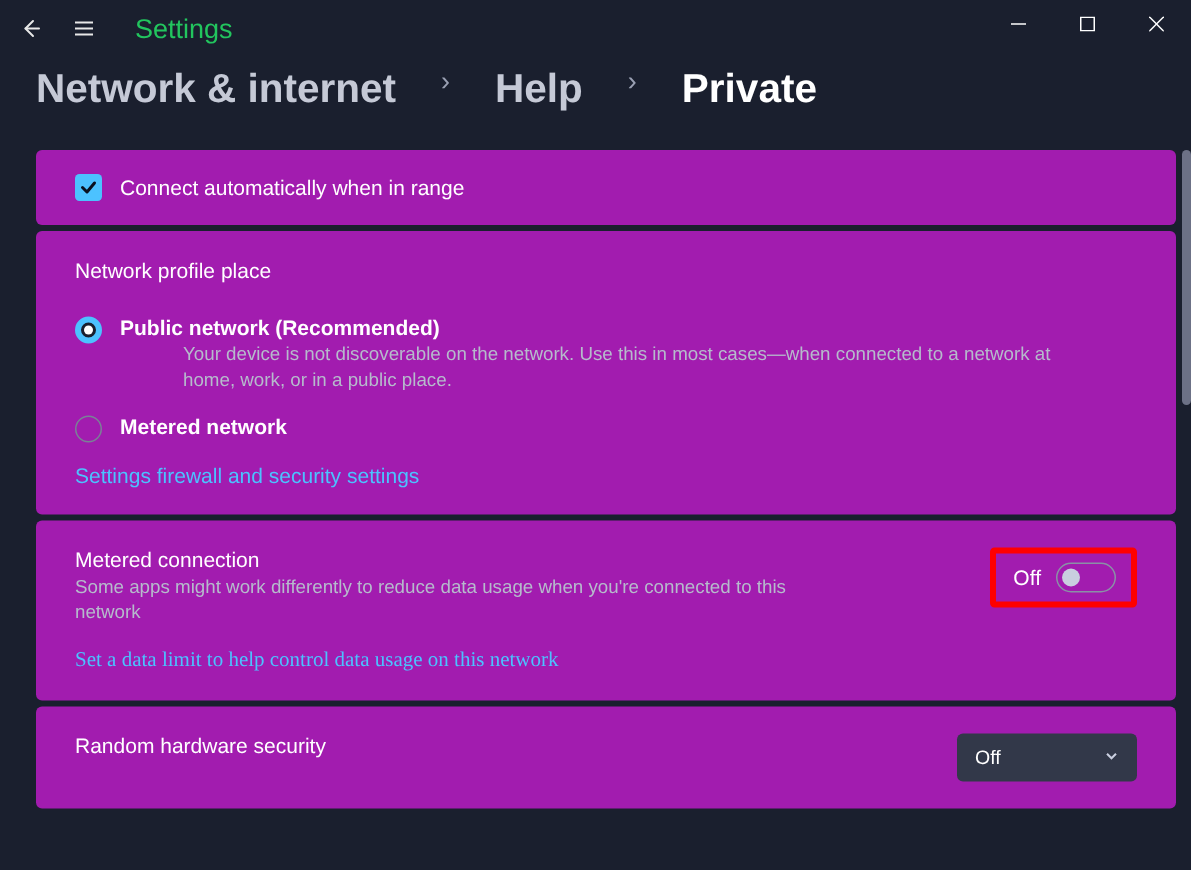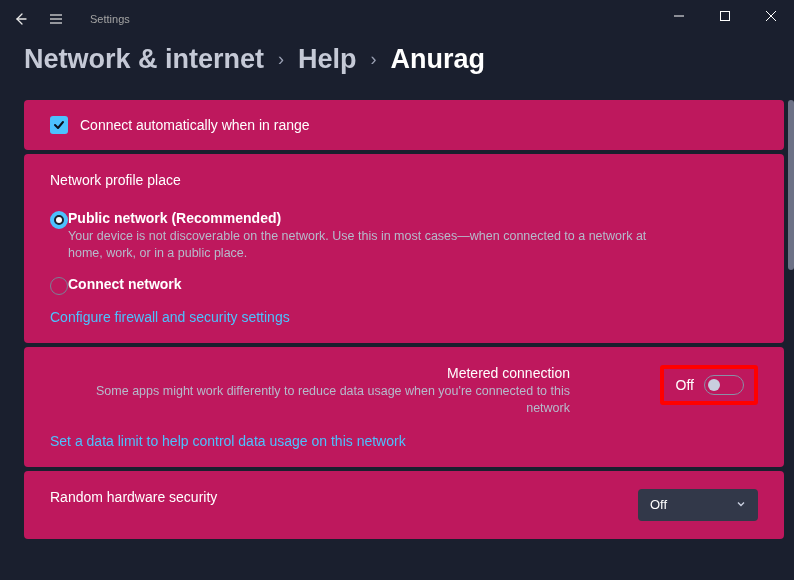--- a/index.html
+++ b/index.html
@@ -17,62 +17,62 @@
     align-items: center;
     height: 38px;
     padding: 0 6px;
   }
   .titlebar .left { display: flex; align-items: center; gap: 8px; }
   .icon-btn {
     width: 28px; height: 28px;
     display: flex; align-items: center; justify-content: center;
     color: #e8e8e8;
   }
-  .titlebar .title { font-size: 11px; color: #a3a3a3; margin-left: 12px; }
+  .titlebar .title { font-size: 18px; color: #22c55e; margin-left: 12px; }
   .win-controls {
     position: absolute; right: 0; top: 0;
     display: flex; height: 32px;
   }
   .win-btn {
     width: 46px; height: 32px;
     display: flex; align-items: center; justify-content: center;
     color: #ffffff;
   }
   .breadcrumb {
-    display: flex; align-items: center; gap: 14px;
+    display: flex; gap: 30px;
     padding: 6px 24px 18px 24px;
     font-size: 27px;
     font-weight: 600;
   }
   .breadcrumb .dim { color: #c5c9d6; font-weight: 600; }
   .breadcrumb .chev { color: #9aa0b3; font-size: 18px; font-weight: 400; }
   .breadcrumb .current { color: #ffffff; font-weight: 700; }
   .content {
     position: absolute;
     left: 24px; right: 10px; top: 100px; bottom: 0;
     overflow: hidden;
   }
   .card {
-    background: #be185d;
+    background: #a21caf;
     border-radius: 4px;
     margin-bottom: 4px;
     padding: 18px 26px;
   }
   .card.slim { padding: 16px 26px; }
   .row-check { display: flex; align-items: center; gap: 12px; }
   .checkbox {
     width: 18px; height: 18px;
     background: #4cc2ff;
     border-radius: 3px;
     display: flex; align-items: center; justify-content: center;
   }
   .checkbox svg { width: 12px; height: 12px; }
   .row-check .label { font-size: 14px; color: #ffffff; }
   .section-heading { font-size: 14px; color: #ffffff; margin-bottom: 22px; }
-  .radio-row { display: flex; gap: 0; margin-bottom: 14px; }
+  .radio-row { display: flex; gap: 12px; margin-bottom: 14px; }
   .radio {
     width: 18px; height: 18px;
     border: 1px solid #7a8196;
     border-radius: 50%;
     flex-shrink: 0;
     margin-top: 1px;
     position: relative;
   }
   .radio.selected {
     border: 4px solid #4cc2ff;
@@ -80,30 +80,29 @@
   }
   .radio.selected::after {
     content: "";
     position: absolute; inset: 0;
     margin: auto;
     width: 6px; height: 6px;
     border-radius: 50%;
     background: #ffffff;
   }
   .radio-body .opt-title { font-size: 14px; font-weight: 600; color: #ffffff; }
-  .radio-body .opt-desc { font-size: 12.5px; color: #b6bbcc; margin-top: 2px; line-height: 1.35; max-width: 610px; }
+  .radio-body .opt-desc { font-size: 12.5px; color: #b6bbcc; margin-top: 2px; line-height: 1.35; max-width: 610px; margin-left: 42px; }
   .link-text {
     font-size: 14px;
     color: #4cc2ff;
     margin-top: 10px;
   }
   .two-col {
     display: flex; align-items: flex-start; justify-content: space-between;
     gap: 36px;
-    text-align: right;
   }
   .col-text .row-title { font-size: 14px; color: #ffffff; margin-bottom: 2px; }
   .col-text .row-desc { font-size: 12.5px; color: #b6bbcc; line-height: 1.35; max-width: 520px; }
   .toggle-wrap {
     display: flex; align-items: center; gap: 10px;
   }
   .toggle-label { font-size: 14px; color: #ffffff; }
   .toggle {
     width: 40px; height: 20px;
     border: 1px solid #8a90a6;
@@ -178,21 +177,21 @@
         </svg>
     </div>
   </div>
 </div>
 
 <div class="breadcrumb">
   <span class="dim">Network &amp; internet</span>
   <span class="chev">›</span>
   <span class="dim">Help</span>
   <span class="chev">›</span>
-  <span class="current">Anurag</span>
+  <span class="current">Private</span>
 </div>
 
 <div class="content">
 
   <div class="card slim">
     <div class="row-check">
       <div class="checkbox">
         <svg viewBox="0 0 12 12" stroke="#0b1220" stroke-width="2" fill="none">
             <path d="M2 6 L5 9 L10 3" stroke-linecap="round" stroke-linejoin="round"></path>
           </svg>
@@ -208,43 +207,43 @@
       <div class="radio selected"></div>
       <div class="radio-body">
         <div class="opt-title">Public network (Recommended)</div>
         <div class="opt-desc">Your device is not discoverable on the network. Use this in most cases—when connected to a network at home, work, or in a public place.</div>
       </div>
     </div>
 
     <div class="radio-row">
       <div class="radio"></div>
       <div class="radio-body">
-        <div class="opt-title">Connect network</div>
-      </div>
-    </div>
-
-    <div class="link-text">Configure firewall and security settings</div>
+        <div class="opt-title">Metered network</div>
+      </div>
+    </div>
+
+    <div class="link-text">Settings firewall and security settings</div>
   </div>
 
   <div class="card">
     <div class="two-col">
       <div class="col-text">
         <div class="row-title">Metered connection</div>
         <div class="row-desc">Some apps might work differently to reduce data usage when you're connected to this network</div>
       </div>
       <div class="highlight-box">
         <div class="toggle-wrap">
           <span class="toggle-label">Off</span>
           <div class="toggle">
             <div class="knob"></div>
           </div>
         </div>
       </div>
     </div>
-    <div class="link-text" style="margin-top:16px;">Set a data limit to help control data usage on this network</div>
+    <div class="link-text" style="margin-top:16px;font-family:Liberation Serif, serif;">Set a data limit to help control data usage on this network</div>
   </div>
 
   <div class="card">
     <div class="two-col">
       <div class="col-text">
         <div class="row-title">Random hardware security</div>
       </div>
       <div class="select">
         <span>Off</span>
         <span class="chev-down">

